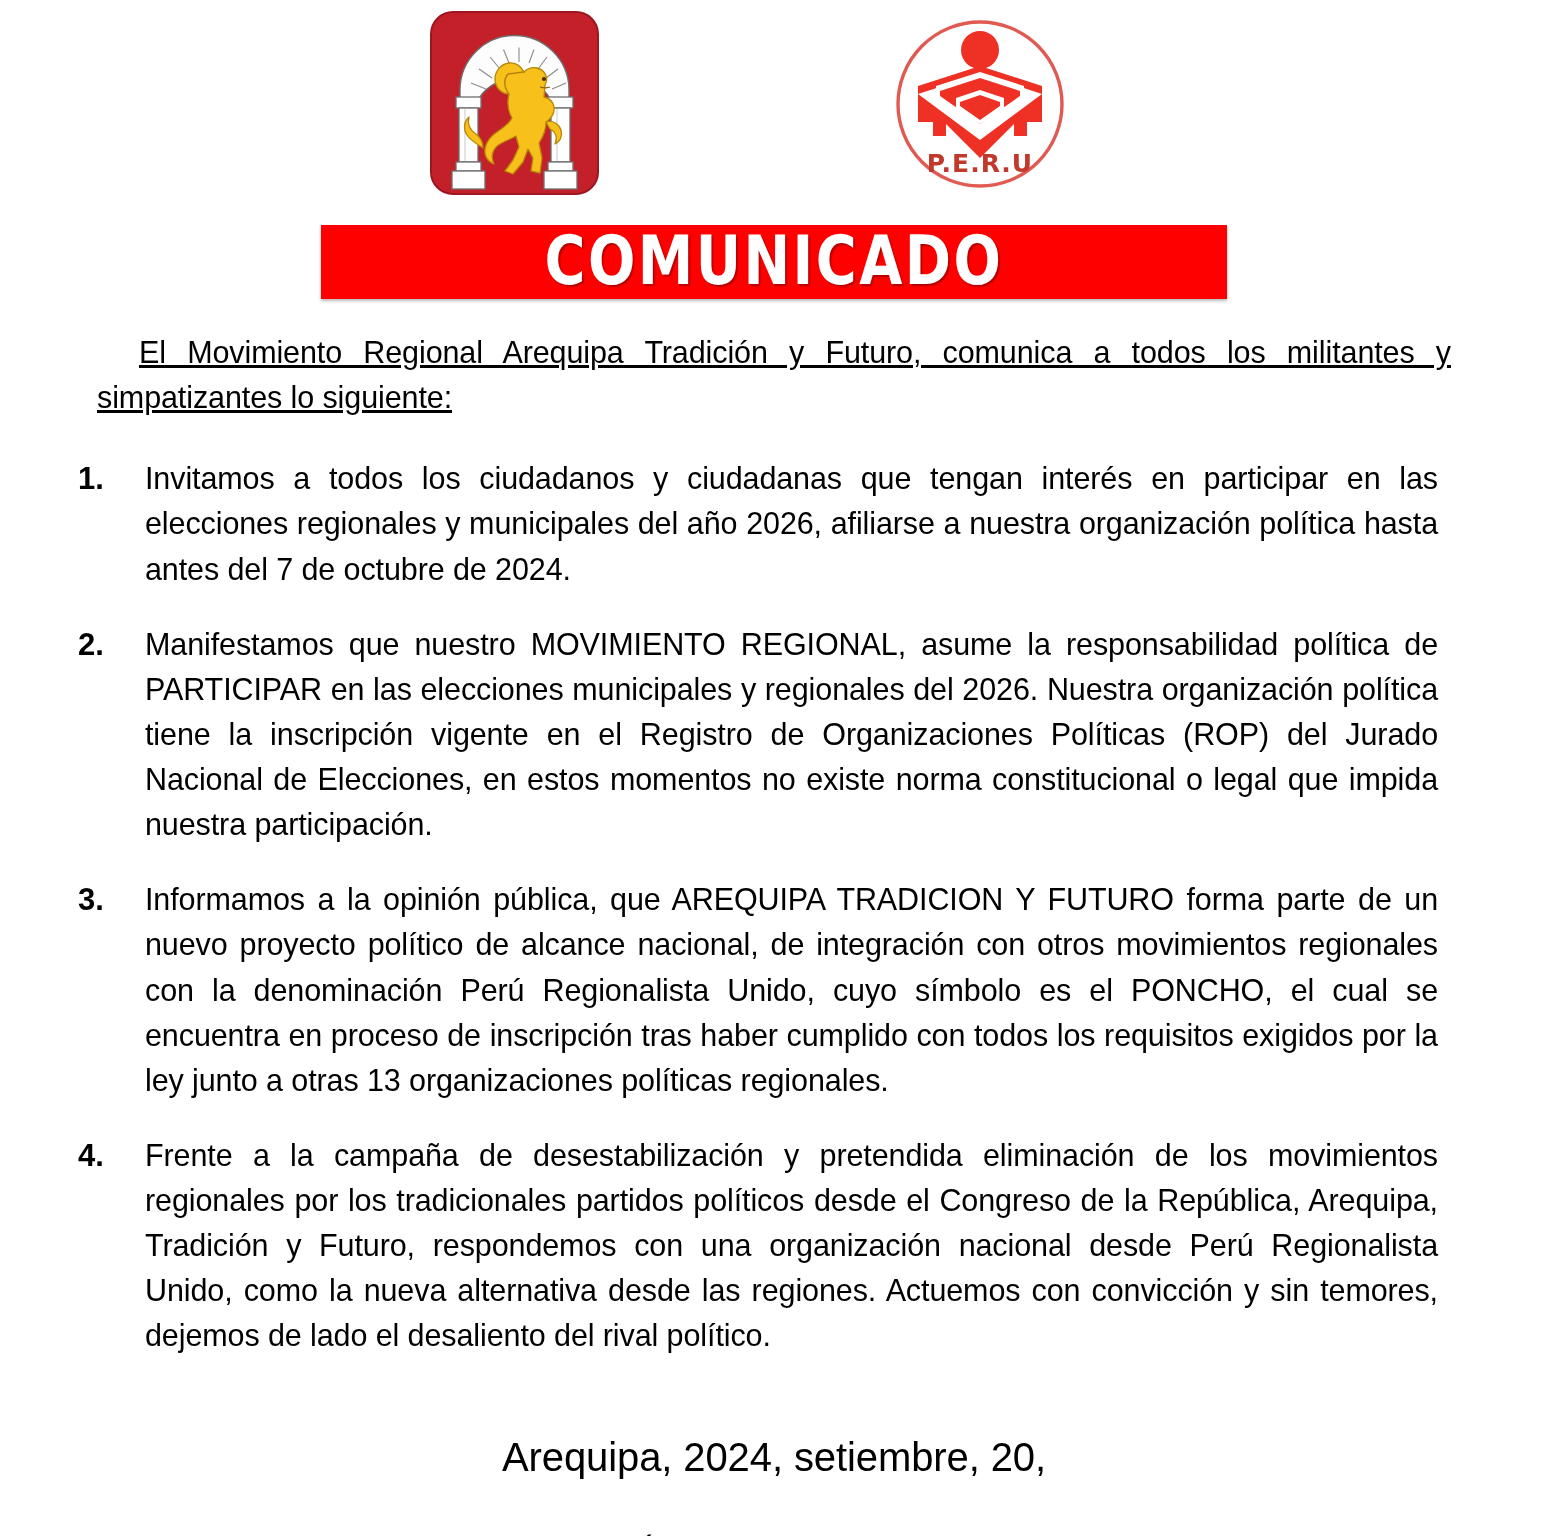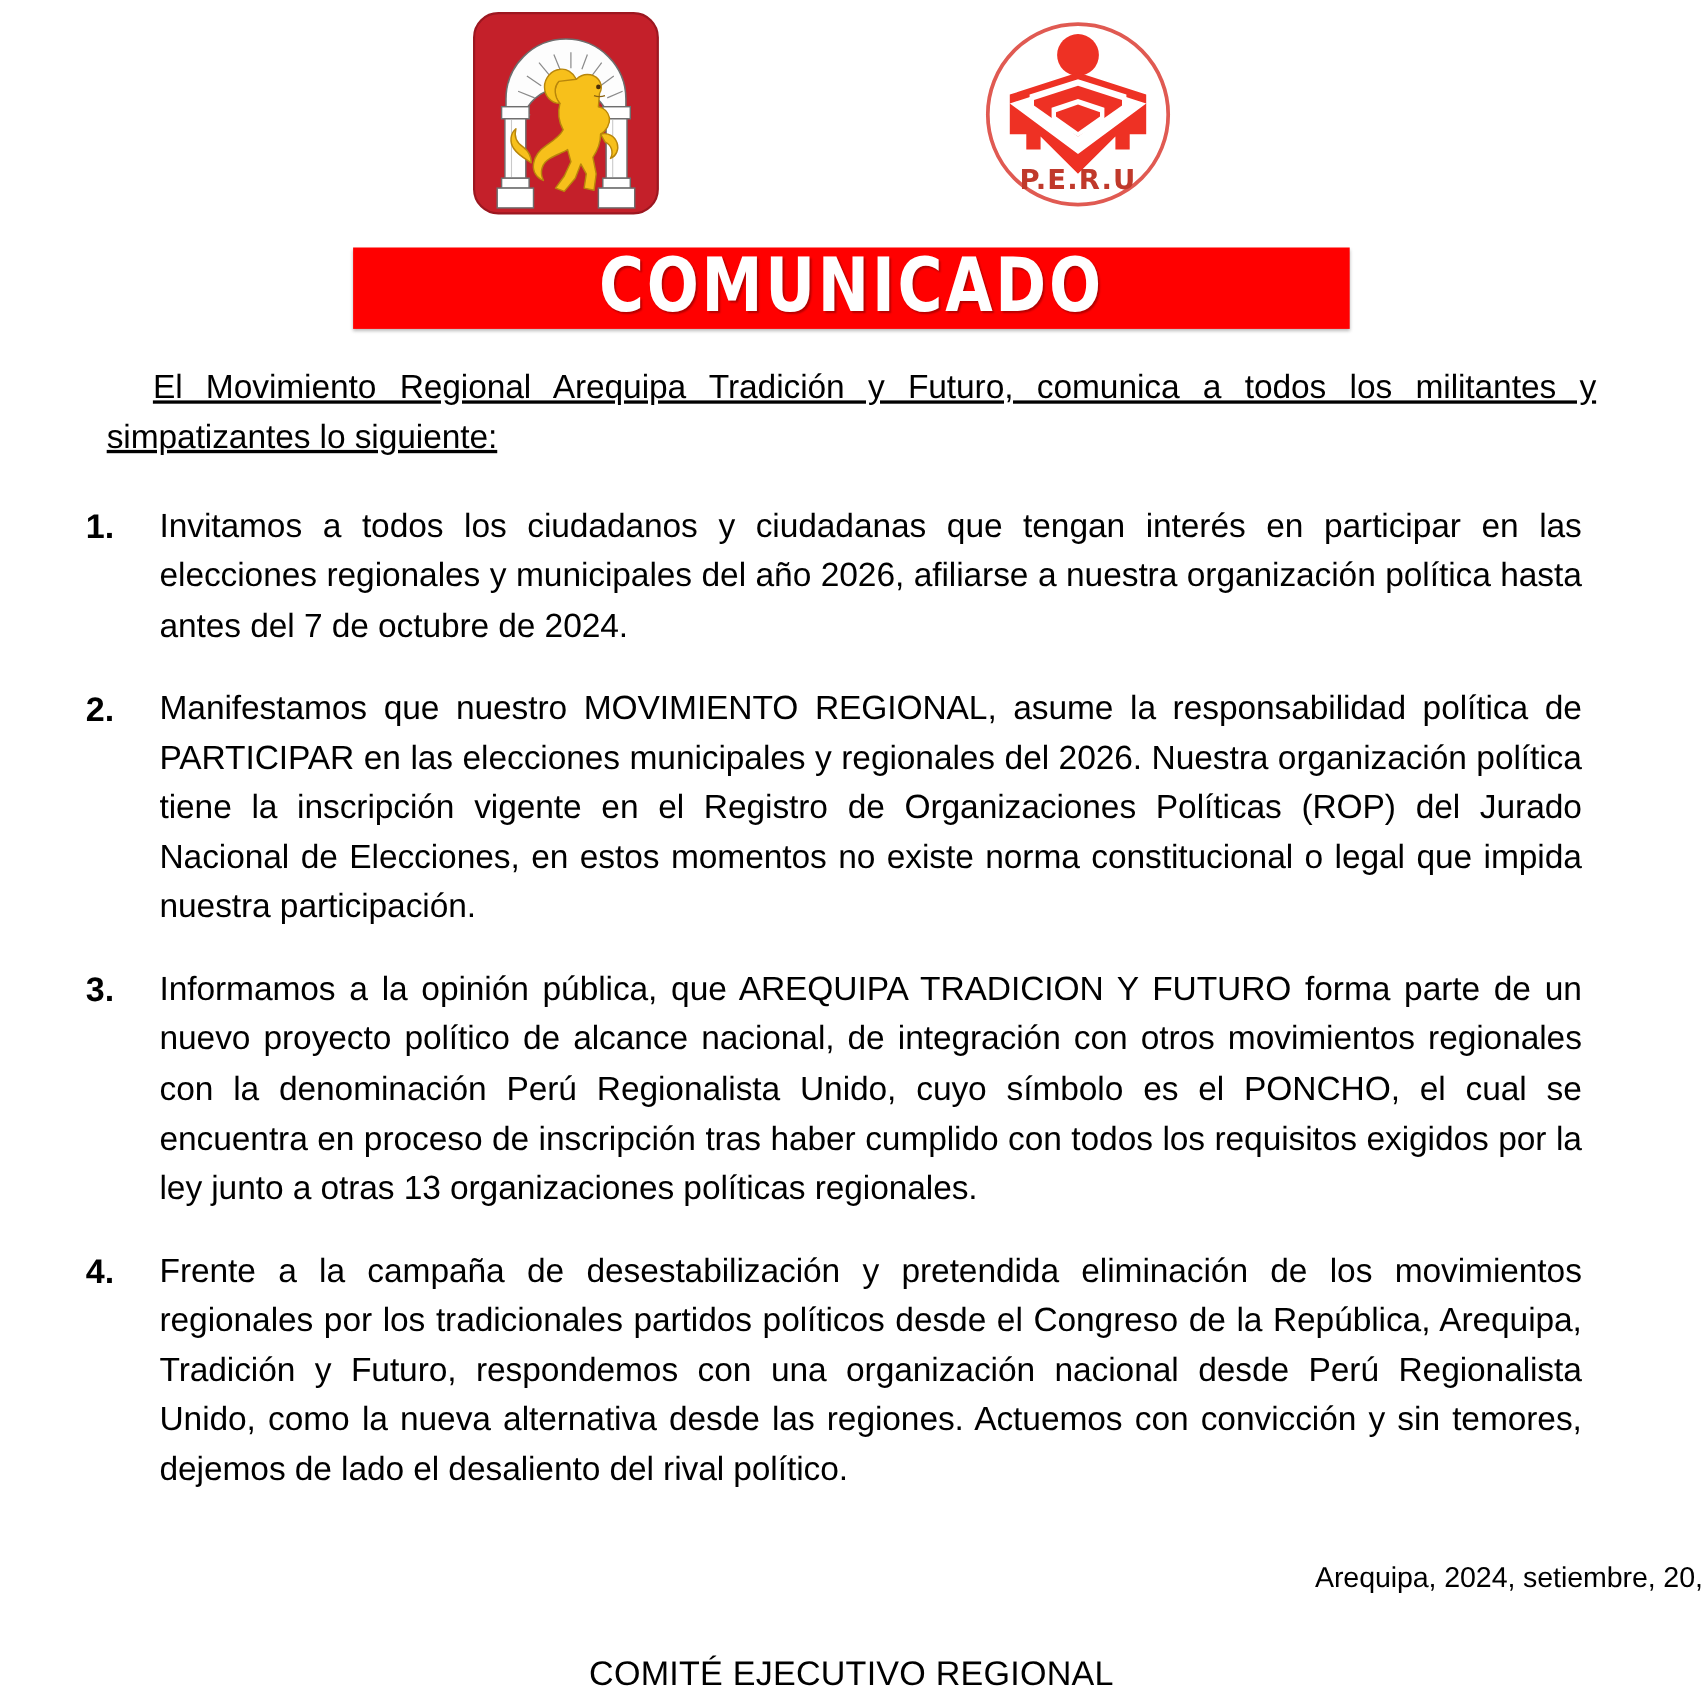--- a/index.html
+++ b/index.html
@@ -107,23 +107,23 @@
     position: absolute;
     left: -67px;
     top: 0;
     width: 46px;
     text-align: left;
     font-weight: 700;
     font-size: 31px;
   }
 
   .signoff {
-    margin-top: 60px;
-    text-align: right;
-    font-size: 26px;
+    margin-top: 76px;
+    text-align: center;
+    font-size: 40px;
     letter-spacing: -0.1px;
   }
   .committee {
     margin-top: 54px;
     text-align: center;
     font-size: 31px;
     letter-spacing: .2px;
   }
 </style>
 </head>

